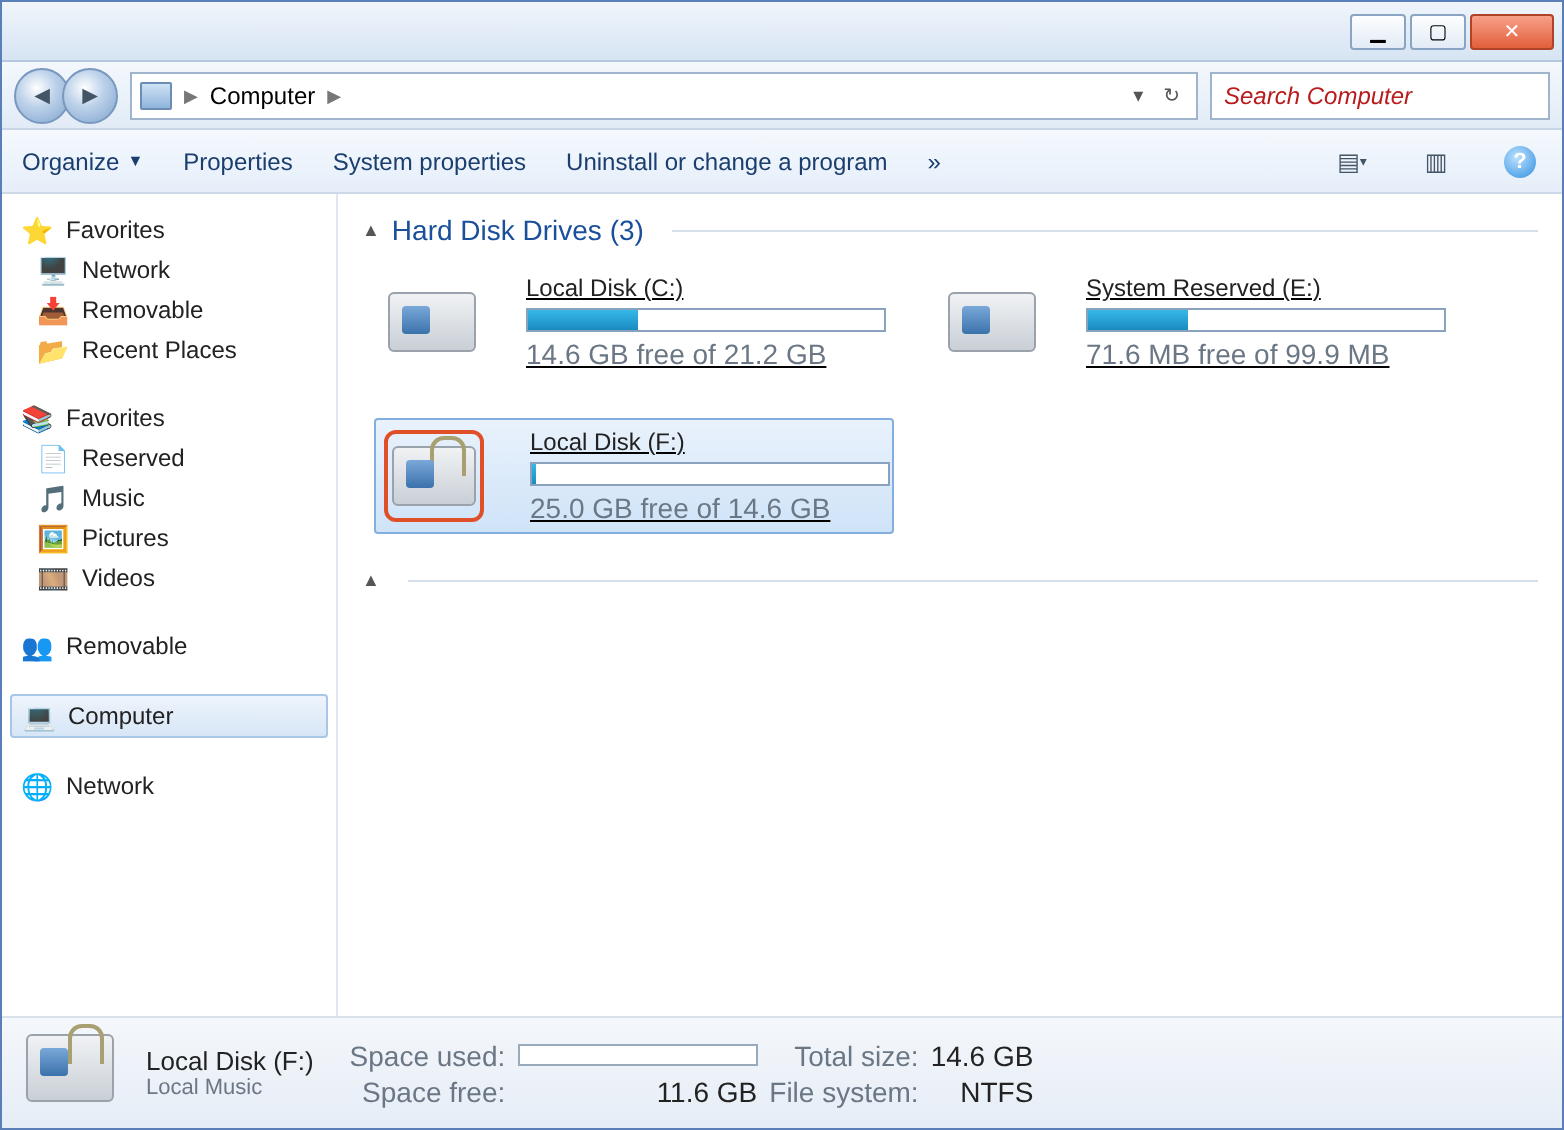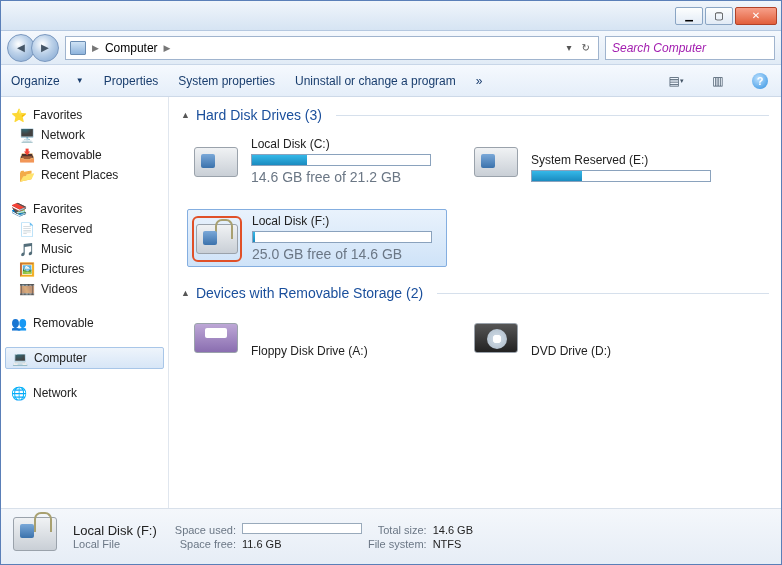--- a/index.html
+++ b/index.html
@@ -11,62 +11,62 @@
 .navbar { height: 34px; background: linear-gradient(#f4f8fd,#e1ebf6); border-bottom: 1px solid #c8d6e8; display: flex; align-items: center; padding: 0 6px; gap: 6px; }
 .navbtn-group { display: flex; }
 .navcircle { width: 28px; height: 28px; border-radius: 50%; background: radial-gradient(circle at 40% 35%, #fff, #bed3ea 40%, #7ea3cf); border: 1px solid #7a98bf; display: flex; align-items: center; justify-content: center; color: #456; font-size: 13px; cursor: pointer; }
 .navcircle + .navcircle { margin-left: -4px; }
 .addressbar { flex: 1; height: 24px; background: #fff; border: 1px solid #a0b4ce; display: flex; align-items: center; font-size: 12px; padding: 0 4px; }
 .addressbar .seg { padding: 0 4px; cursor: pointer; }
 .addressbar .arrow { color: #777; font-size: 9px; padding: 0 2px; }
 .pc-icon { width: 16px; height: 14px; background: linear-gradient(#cfe3f5,#8fb4dc); border: 1px solid #6b8db3; border-radius: 1px; margin-right: 4px; }
 .addr-end { margin-left: auto; display: flex; align-items: center; gap: 2px; font-size: 10px; color: #555; }
 .addr-btn { padding: 0 4px; cursor: pointer; }
-.searchbox { width: 170px; height: 24px; border: 1px solid #a0b4ce; background: #fff; display: flex; align-items: center; padding: 0 6px; font-size: 12px; color: #a21caf; font-style: italic; }
+.searchbox { width: 170px; height: 24px; border: 1px solid #a0b4ce; background: #fff; display: flex; align-items: center; padding: 0 6px; font-size: 12px; color: #b91c1c; font-style: italic; }
 .toolbar { height: 32px; background: linear-gradient(#f5f9fe,#e5eef9); border-bottom: 1px solid #cdd9e8; display: flex; align-items: center; padding: 0 10px; font-size: 12px; gap: 20px; }
-.toolbar .titem { color: #1a3e6e; cursor: pointer; display: flex; align-items: center; gap: 16px; justify-content: center; }
+.toolbar .titem { color: #1a3e6e; cursor: pointer; display: flex; align-items: center; gap: 4px; justify-content: center; }
 .toolbar .spacer { flex: 1; }
 .toolbar .rtool { width: 22px; height: 20px; display: flex; align-items: center; justify-content: center; cursor: pointer; color: #456; font-size: 12px; }
 .help-icon { width: 16px; height: 16px; border-radius: 50%; background: radial-gradient(circle at 40% 35%, #bde1ff, #2f8fe0); color: #fff; font-weight: bold; display: flex; align-items: center; justify-content: center; font-size: 11px; }
 .body { flex: 1; display: flex; min-height: 0; }
 .sidebar { width: 168px; background: #fff; border-right: 1px solid #e0e6ee; padding: 8px 0; font-size: 12px; overflow-y: auto; }
 .sidegroup { margin-bottom: 14px; }
 .sideitem { display: flex; align-items: center; gap: 6px; padding: 2px 8px 2px 18px; cursor: pointer; color: #222; }
 .sideitem.head { padding-left: 10px; }
 .sideitem.sel { background: linear-gradient(#eef4fb,#d7e6f7); border: 1px solid #a8c6e8; border-radius: 2px; margin: 0 4px; padding-left: 6px; }
 .si-icon { width: 16px; height: 16px; display: flex; align-items: center; justify-content: center; font-size: 13px; }
 .content { flex: 1; padding: 10px 12px; font-size: 12px; overflow-y: auto; }
 .section-h { color: #1a4f9c; font-size: 14px; display: flex; align-items: center; gap: 6px; margin-bottom: 10px; }
 .section-h .tri { font-size: 9px; color: #555; }
 .section-h .rule { flex: 1; height: 1px; background: #d6e0ec; margin-left: 8px; }
 .drives { display: flex; flex-wrap: wrap; gap: 20px; margin-bottom: 18px; padding-left: 6px; }
-.drive { display: flex; gap: 10px; width: 260px; align-items: flex-end; padding: 4px; border-radius: 2px; cursor: pointer; }
+.drive { display: flex; gap: 23px; width: 260px; align-items: center; padding: 4px; border-radius: 2px; cursor: pointer; text-decoration: underline; }
 .drive.sel { background: linear-gradient(#e9f2fc,#cfe3f8); border: 1px solid #84aee0; }
 .drive.sel.highlighted .dicon-wrap { border: 2px solid #e05028; border-radius: 6px; padding: 2px; }
 .dicon-wrap { width: 50px; height: 46px; display: flex; align-items: center; justify-content: center; }
 .dicon { width: 44px; height: 30px; background: linear-gradient(#f0f2f4,#c9cfd6); border: 1px solid #9aa2ab; border-radius: 3px; position: relative; }
 .dicon::after { content: ""; position: absolute; left: 6px; top: 6px; width: 14px; height: 14px; background: linear-gradient(#7aa8d8,#3b72ac); border-radius: 2px; }
 .dicon.lock::before { content: ""; position: absolute; right: 4px; top: -6px; width: 14px; height: 18px; border: 2px solid #a8a070; border-bottom: none; border-radius: 7px 7px 0 0; }
 .dicon.floppy { background: linear-gradient(#bda7d6,#8a6eb0); }
 .dicon.floppy::after { background: #fff; left: 10px; top: 4px; width: 22px; height: 10px; }
 .dicon.dvd { background: linear-gradient(#555,#222); }
 .dicon.dvd::after { background: radial-gradient(circle,#fff 30%,#c8d4df 32%,#aab8c6); border-radius: 50%; left: 12px; top: 5px; width: 20px; height: 20px; }
 .dinfo { flex: 1; }
 .dname { font-size: 12px; color: #222; margin-bottom: 3px; }
 .dbar { width: 180px; height: 12px; border: 1px solid #8aa2bd; background: #fff; margin-bottom: 3px; position: relative; }
 .dbar .fill { position: absolute; left: 0; top: 0; bottom: 0; background: linear-gradient(#35b8e8,#1a8bc0); }
 .dfree { font-size: 14px; color: #6b7785; }
 .details { height: 56px; border-top: 1px solid #d8e0ea; background: linear-gradient(#f4f7fb,#e6edf6); display: flex; align-items: center; padding: 6px 12px; font-size: 11px; gap: 12px; }
 .details .big-icon { width: 48px; height: 40px; }
 .details .dcol1 { display: flex; flex-direction: column; }
 .details .dname2 { font-size: 13px; color: #222; }
 .details .dtype { color: #6b7785; }
-.details table { font-size: 11px; color: #6b7785; border-spacing: 6px 2px; }
+.details table { font-size: 14px; color: #6b7785; border-spacing: 6px 2px; }
 .details td.lbl { text-align: right; }
-.details td.val { color: #222; }
+.details td.val { color: #222; text-align: right; }
 .usedbar { width: 120px; height: 11px; border: 1px solid #9ab; background: #fff; display: inline-block; }
 </style>
 </head>
 <body>
 
 <div class="window">
 
   <div class="titlebar">
     <div class="winbtn">▁</div>
     <div class="winbtn">▢</div>
@@ -191,69 +191,51 @@
         </div>
         <div class="drive">
           <div class="dicon-wrap">
               <div class="dicon"></div>
             </div>
           <div class="dinfo">
             <div class="dname">System Reserved (E:)</div>
             <div class="dbar">
                 <div class="fill" style="width:28%"></div>
               </div>
+            <div class="dfree">71.6 MB free of 99.9 MB</div>
           </div>
         </div>
         <div class="drive sel highlighted">
           <div class="dicon-wrap">
               <div class="dicon lock"></div>
             </div>
           <div class="dinfo">
             <div class="dname">Local Disk (F:)</div>
             <div class="dbar">
                 <div class="fill" style="width:1%"></div>
               </div>
             <div class="dfree">25.0 GB free of 14.6 GB</div>
           </div>
         </div>
       </div>
 
       <div class="section-h">
         <span class="tri">▲</span>
-        <span>Devices with Removable Storage (2)</span>
           <div class="rule"></div>
-      </div>
-      <div class="drives">
-        <div class="drive">
-          <div class="dicon-wrap">
-              <div class="dicon floppy"></div>
-            </div>
-          <div class="dinfo">
-              <div class="dname">Floppy Disk Drive (A:)</div>
-            </div>
-        </div>
-        <div class="drive">
-          <div class="dicon-wrap">
-              <div class="dicon dvd"></div>
-            </div>
-          <div class="dinfo">
-              <div class="dname">DVD Drive (D:)</div>
-            </div>
-        </div>
       </div>
     </div>
   </div>
 
   <div class="details">
     <div class="big-icon">
         <div class="dicon lock" style="width:44px;height:34px"></div>
       </div>
     <div class="dcol1">
       <div class="dname2">Local Disk (F:)</div>
-      <div class="dtype">Local File</div>
+      <div class="dtype">Local Music</div>
     </div>
     <table>
       <tbody>
           <tr>
         <td class="lbl">Space used:</td>
         <td class="val"><span class="usedbar"></span></td>
         <td class="lbl">Total size:</td>
         <td class="val">14.6 GB</td>
       </tr>
       <tr>

